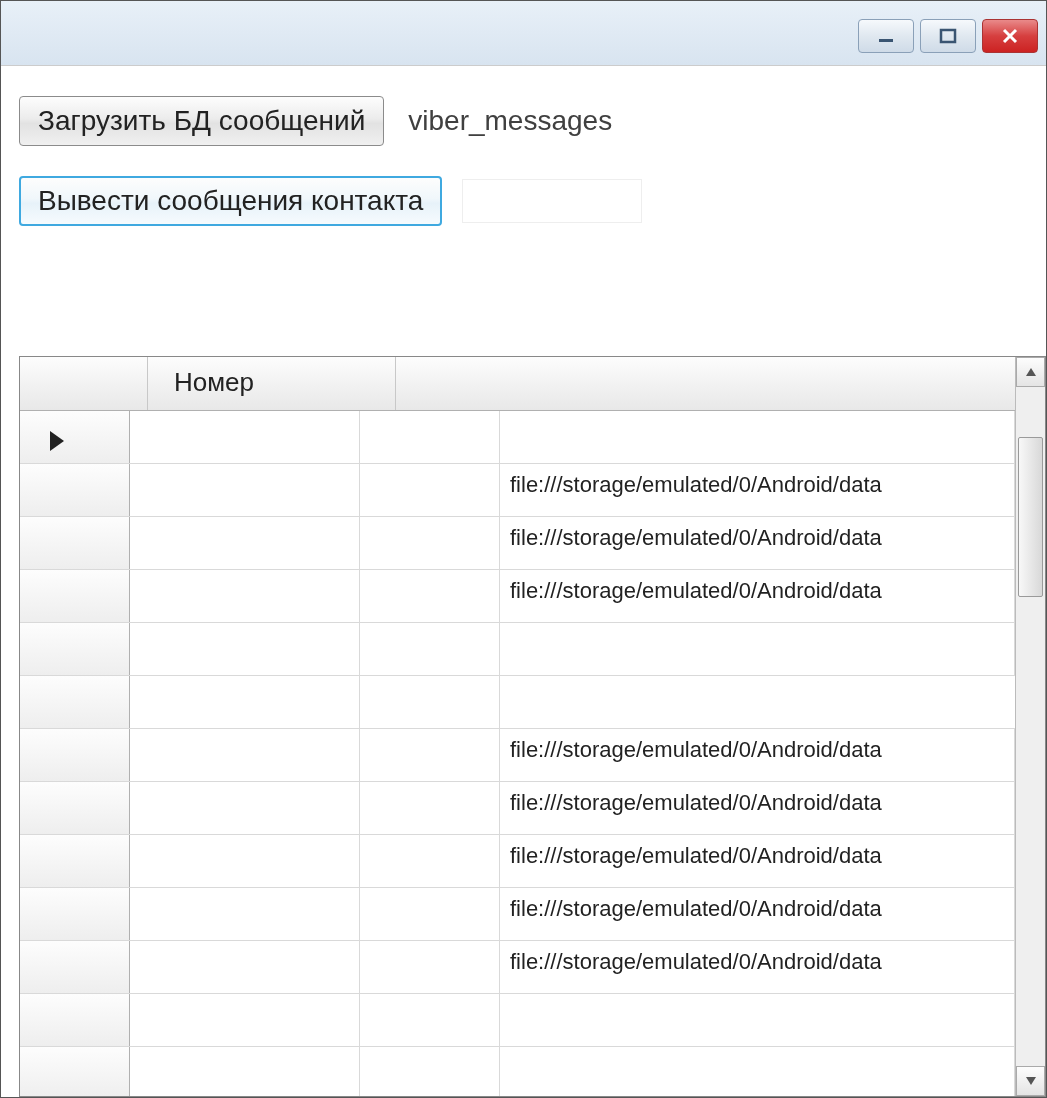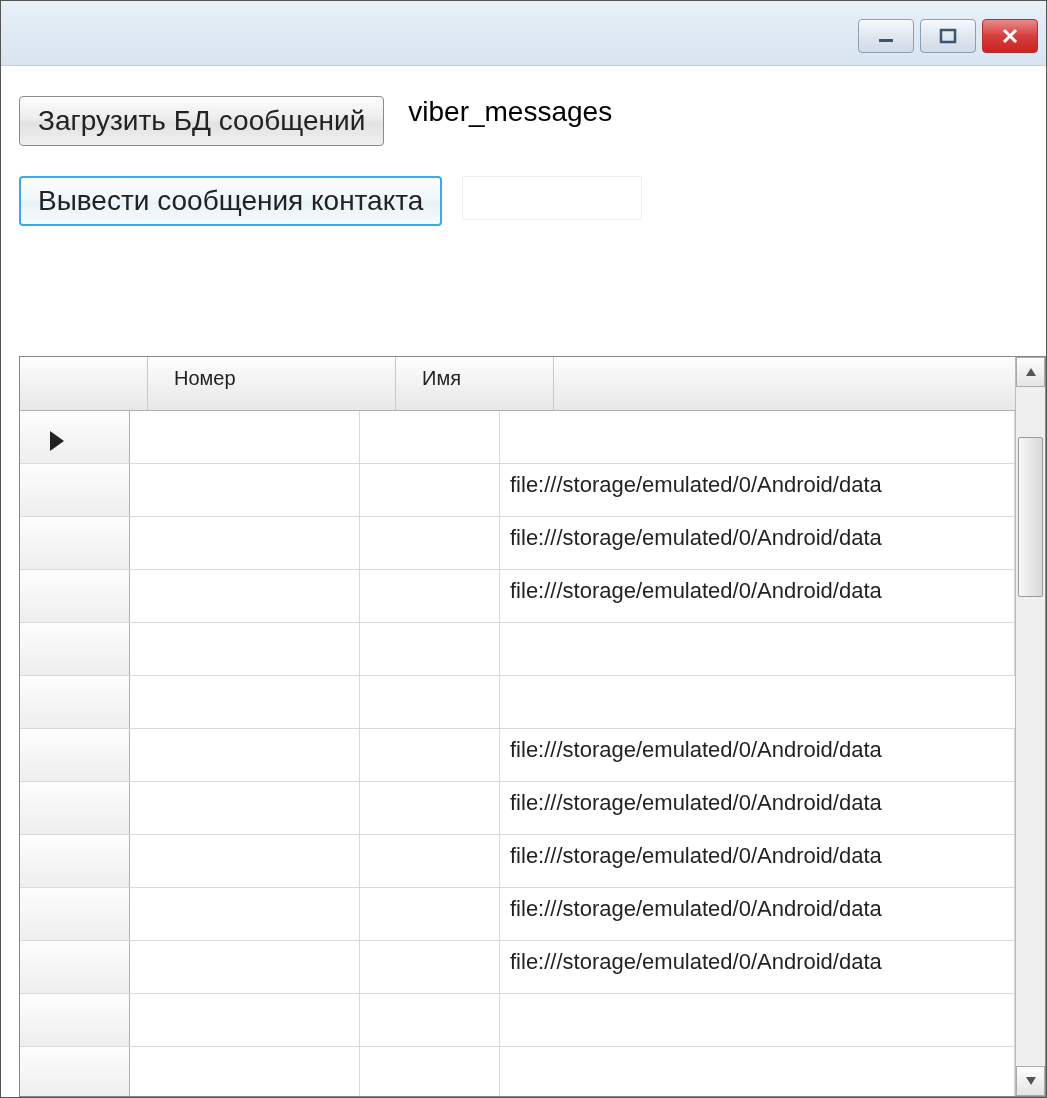--- a/index.html
+++ b/index.html
@@ -53,42 +53,42 @@
     flex: 1;
     background: #fff;
     padding: 0;
     position: relative;
   }
   .toolbar {
     padding: 30px 18px 10px 18px;
   }
   .row {
     display: flex;
-    align-items: flex-start;
+    align-items: center;
     margin-bottom: 30px;
   }
   .btn {
     font-family: Arial, sans-serif;
     font-size: 28px;
     padding: 8px 18px;
     background: linear-gradient(to bottom, #fdfdfd 0%, #ececec 45%, #e2e2e2 55%, #f0f0f0 100%);
     border: 1px solid #8b8b8b;
     border-radius: 4px;
     color: #222;
     cursor: pointer;
   }
   .btn.focused {
     border: 2px solid #3fa9e0;
     padding: 7px 17px;
     background: linear-gradient(to bottom, #fdfdfd 0%, #f0f7fb 45%, #e7f2f9 55%, #f6fbfe 100%);
   }
   .lbl {
     font-size: 28px;
     margin-left: 24px;
-    color: #000000;
+    color: #404040;
   }
   .phone-input {
     margin-left: 20px;
     width: 180px;
     height: 44px;
     border: 1px solid #eee;
     background:#fff;
   }
   .grid-container {
     position: absolute;
@@ -105,21 +105,21 @@
     position: relative;
   }
   .grid-header {
     display: flex;
     height: 54px;
     background: linear-gradient(to bottom, #fdfdfd 0%, #f0f0f0 60%, #e8e8e8 100%);
     border-bottom: 1px solid #b0b0b0;
   }
   .grid-header .hcell {
     border-right: 1px solid #c8c8c8;
-    font-size: 20px;
+    font-size: 26px;
     color: #222;
     padding: 10px 8px 0 8px;
     overflow: hidden;
     white-space: nowrap;
     margin-left: 18px;
   }
   .col-indicator { width: 110px; }
   .col-number    { width: 230px; }
   .col-name      { width: 140px; }
   .col-msg       { flex: 1; }
@@ -211,21 +211,20 @@
         <button class="btn focused">Вывести сообщения контакта</button>
         <input class="phone-input" value="" style="">
       </div>
     </div>
 
     <div class="grid-container">
       <div class="grid">
         <div class="grid-header">
           <div class="hcell col-indicator"></div>
           <div class="hcell col-number">Номер</div>
-          <div class="hcell col-name">Имя</div>
         </div>
         <div class="grid-body" id="grid-body">
             <div class="grid-row">
               <div class="cell indicator">
                 <div class="arrow"></div>
               </div>
               <div class="cell col-number" style="width: 230px;"></div>
               <div class="cell col-name" style="width: 140px;"></div>
               <div class="cell col-msg" style="flex: 1 1 0%;"></div>
             </div>

